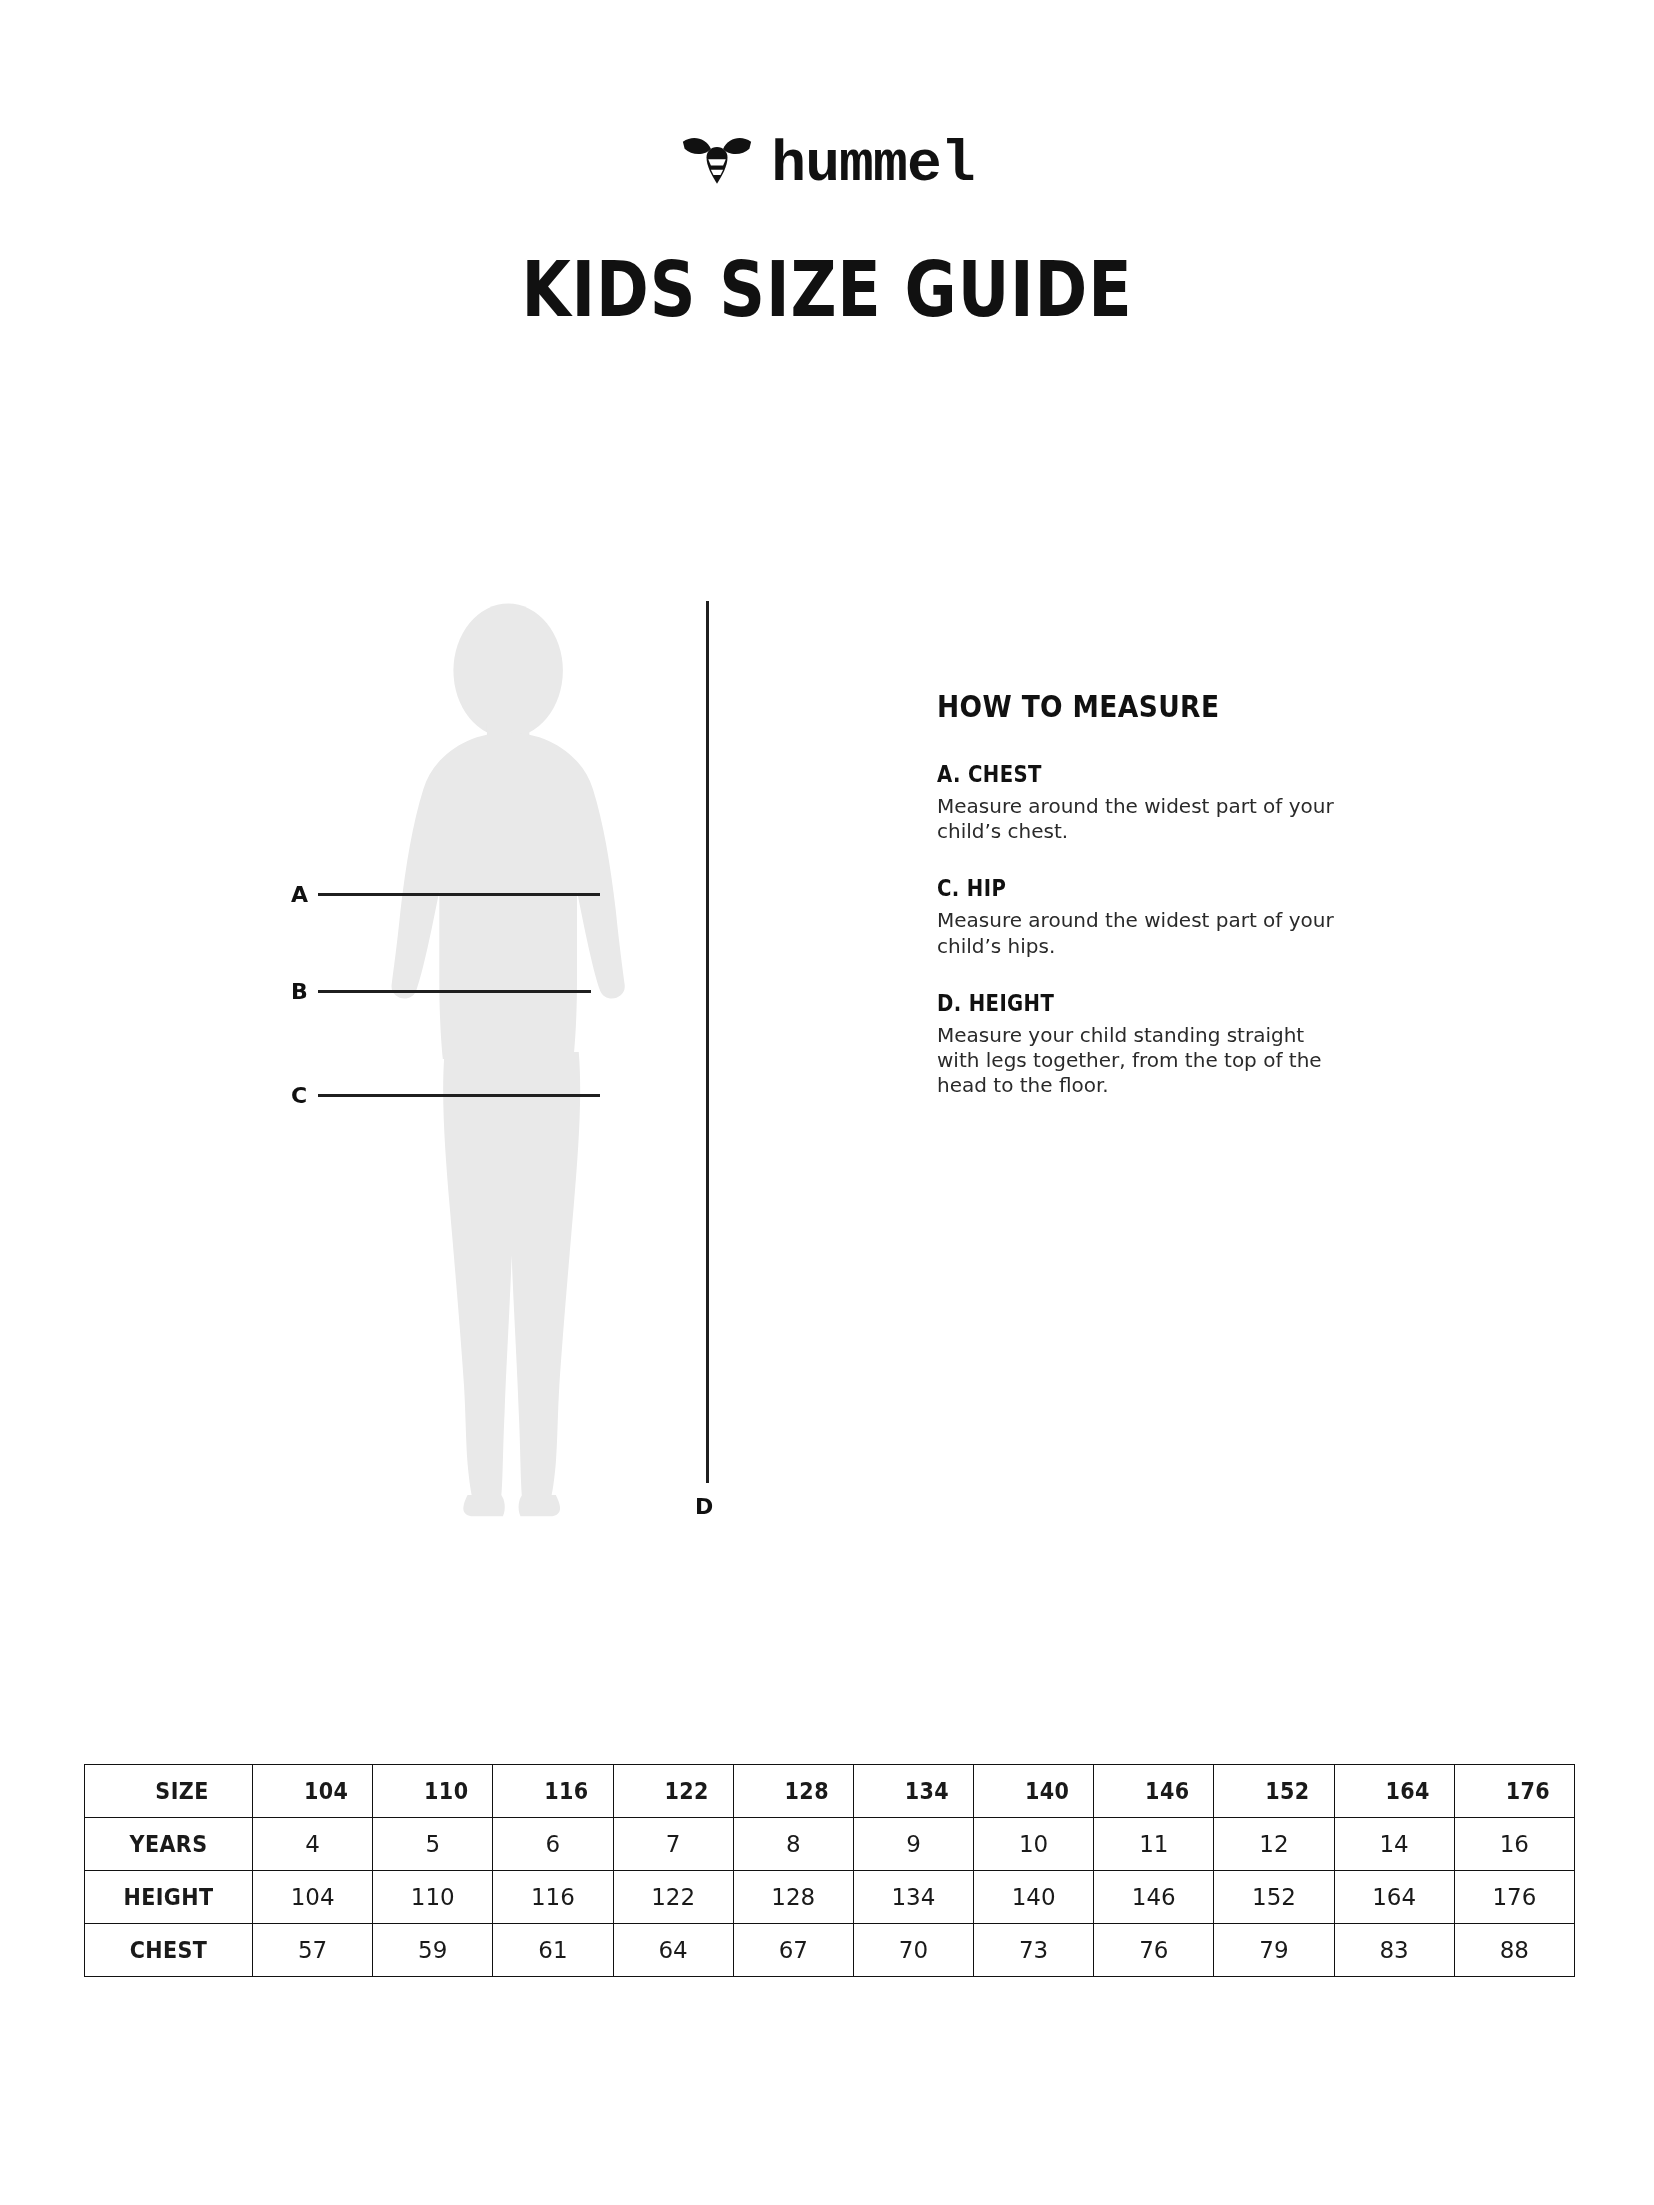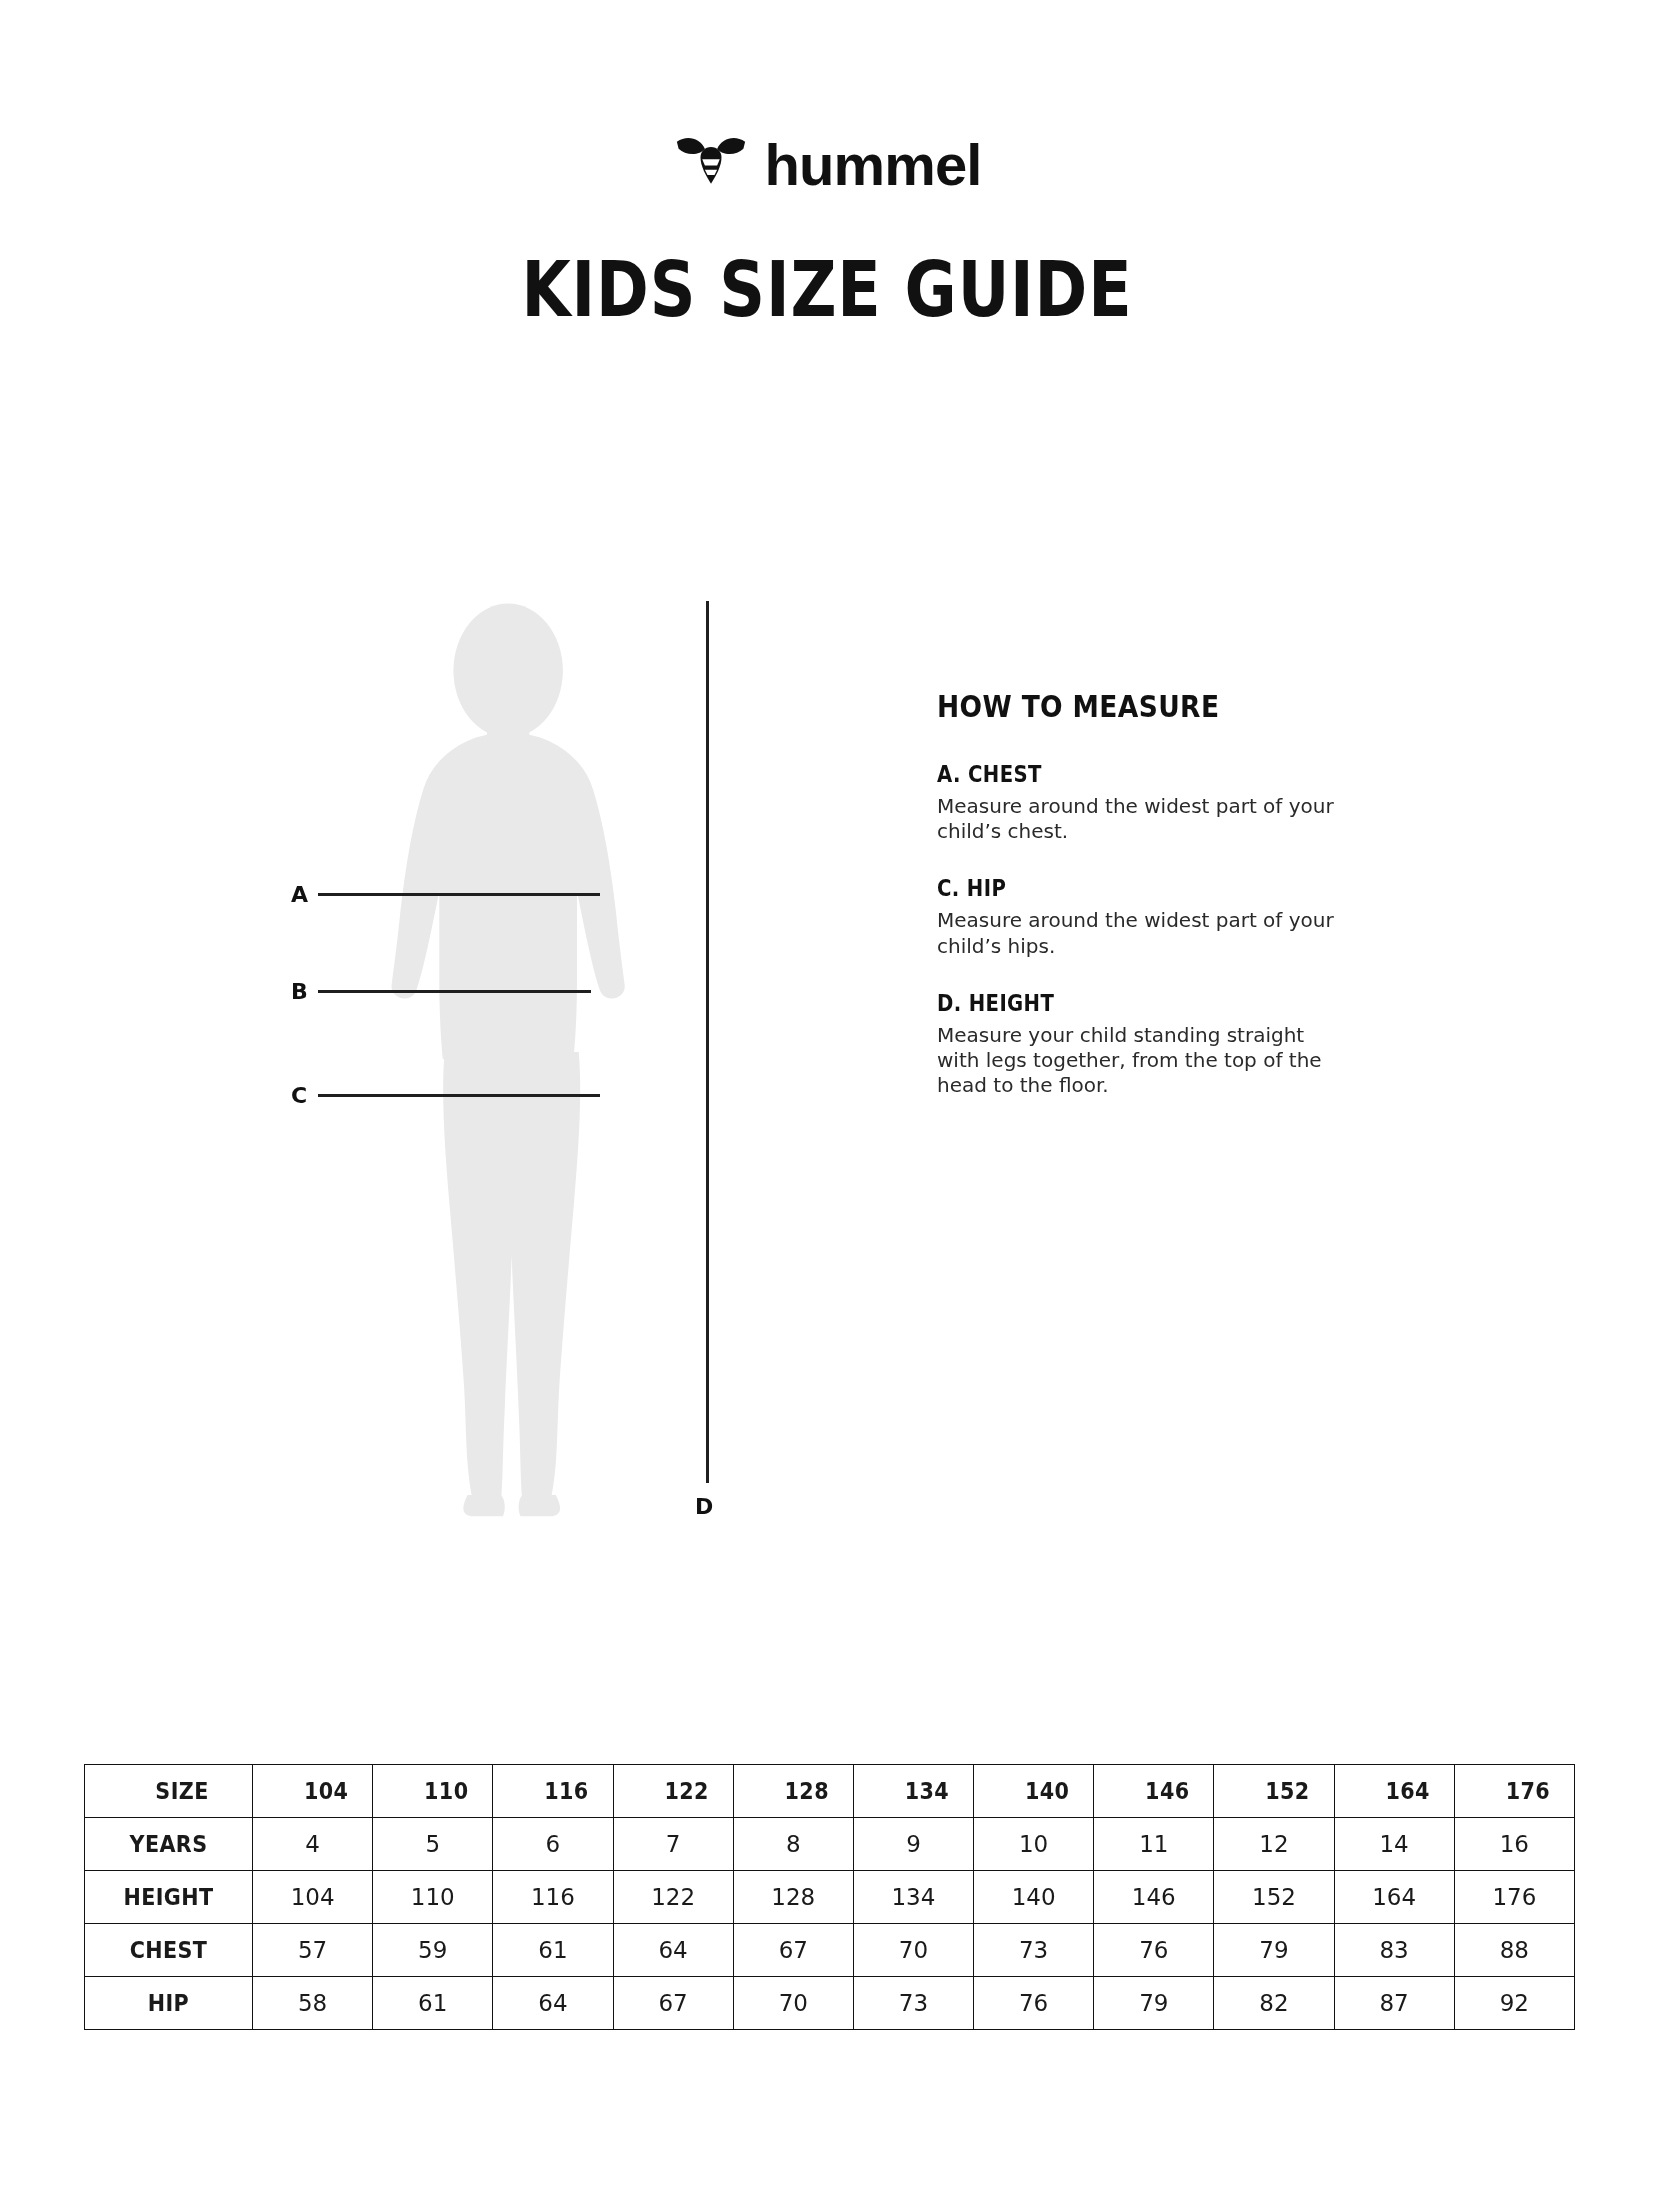--- a/index.html
+++ b/index.html
@@ -20,21 +20,21 @@
   
   .logo-row {
     display: flex;
     align-items: center;
     justify-content: center;
     gap: 16px;
     margin-top: 132px;
   }
   .logo-mark { width: 76px; height: 56px; display: block; }
   .logo-word {
-    font-family: Liberation Sans, sans-serif;
+    font-family: Liberation Mono, monospace;
     font-weight: bold;
     font-size: 58px;
     letter-spacing: -0.9px;
     color: #111111;
     line-height: 1;
     position: relative;
     top: 3.5px;
   }
 
   .page-title {
@@ -339,30 +339,16 @@
         <td>61</td>
         <td>64</td>
         <td>67</td>
         <td>70</td>
         <td>73</td>
         <td>76</td>
         <td>79</td>
         <td>83</td>
         <td>88</td>
       </tr>
-      <tr>
-        <td class="rowhead">HIP</td>
-        <td>58</td>
-        <td>61</td>
-        <td>64</td>
-        <td>67</td>
-        <td>70</td>
-        <td>73</td>
-        <td>76</td>
-        <td>79</td>
-        <td>82</td>
-        <td>87</td>
-        <td>92</td>
-      </tr>
     </tbody>
   </table>
 </div>
 
 
 </body></html>

